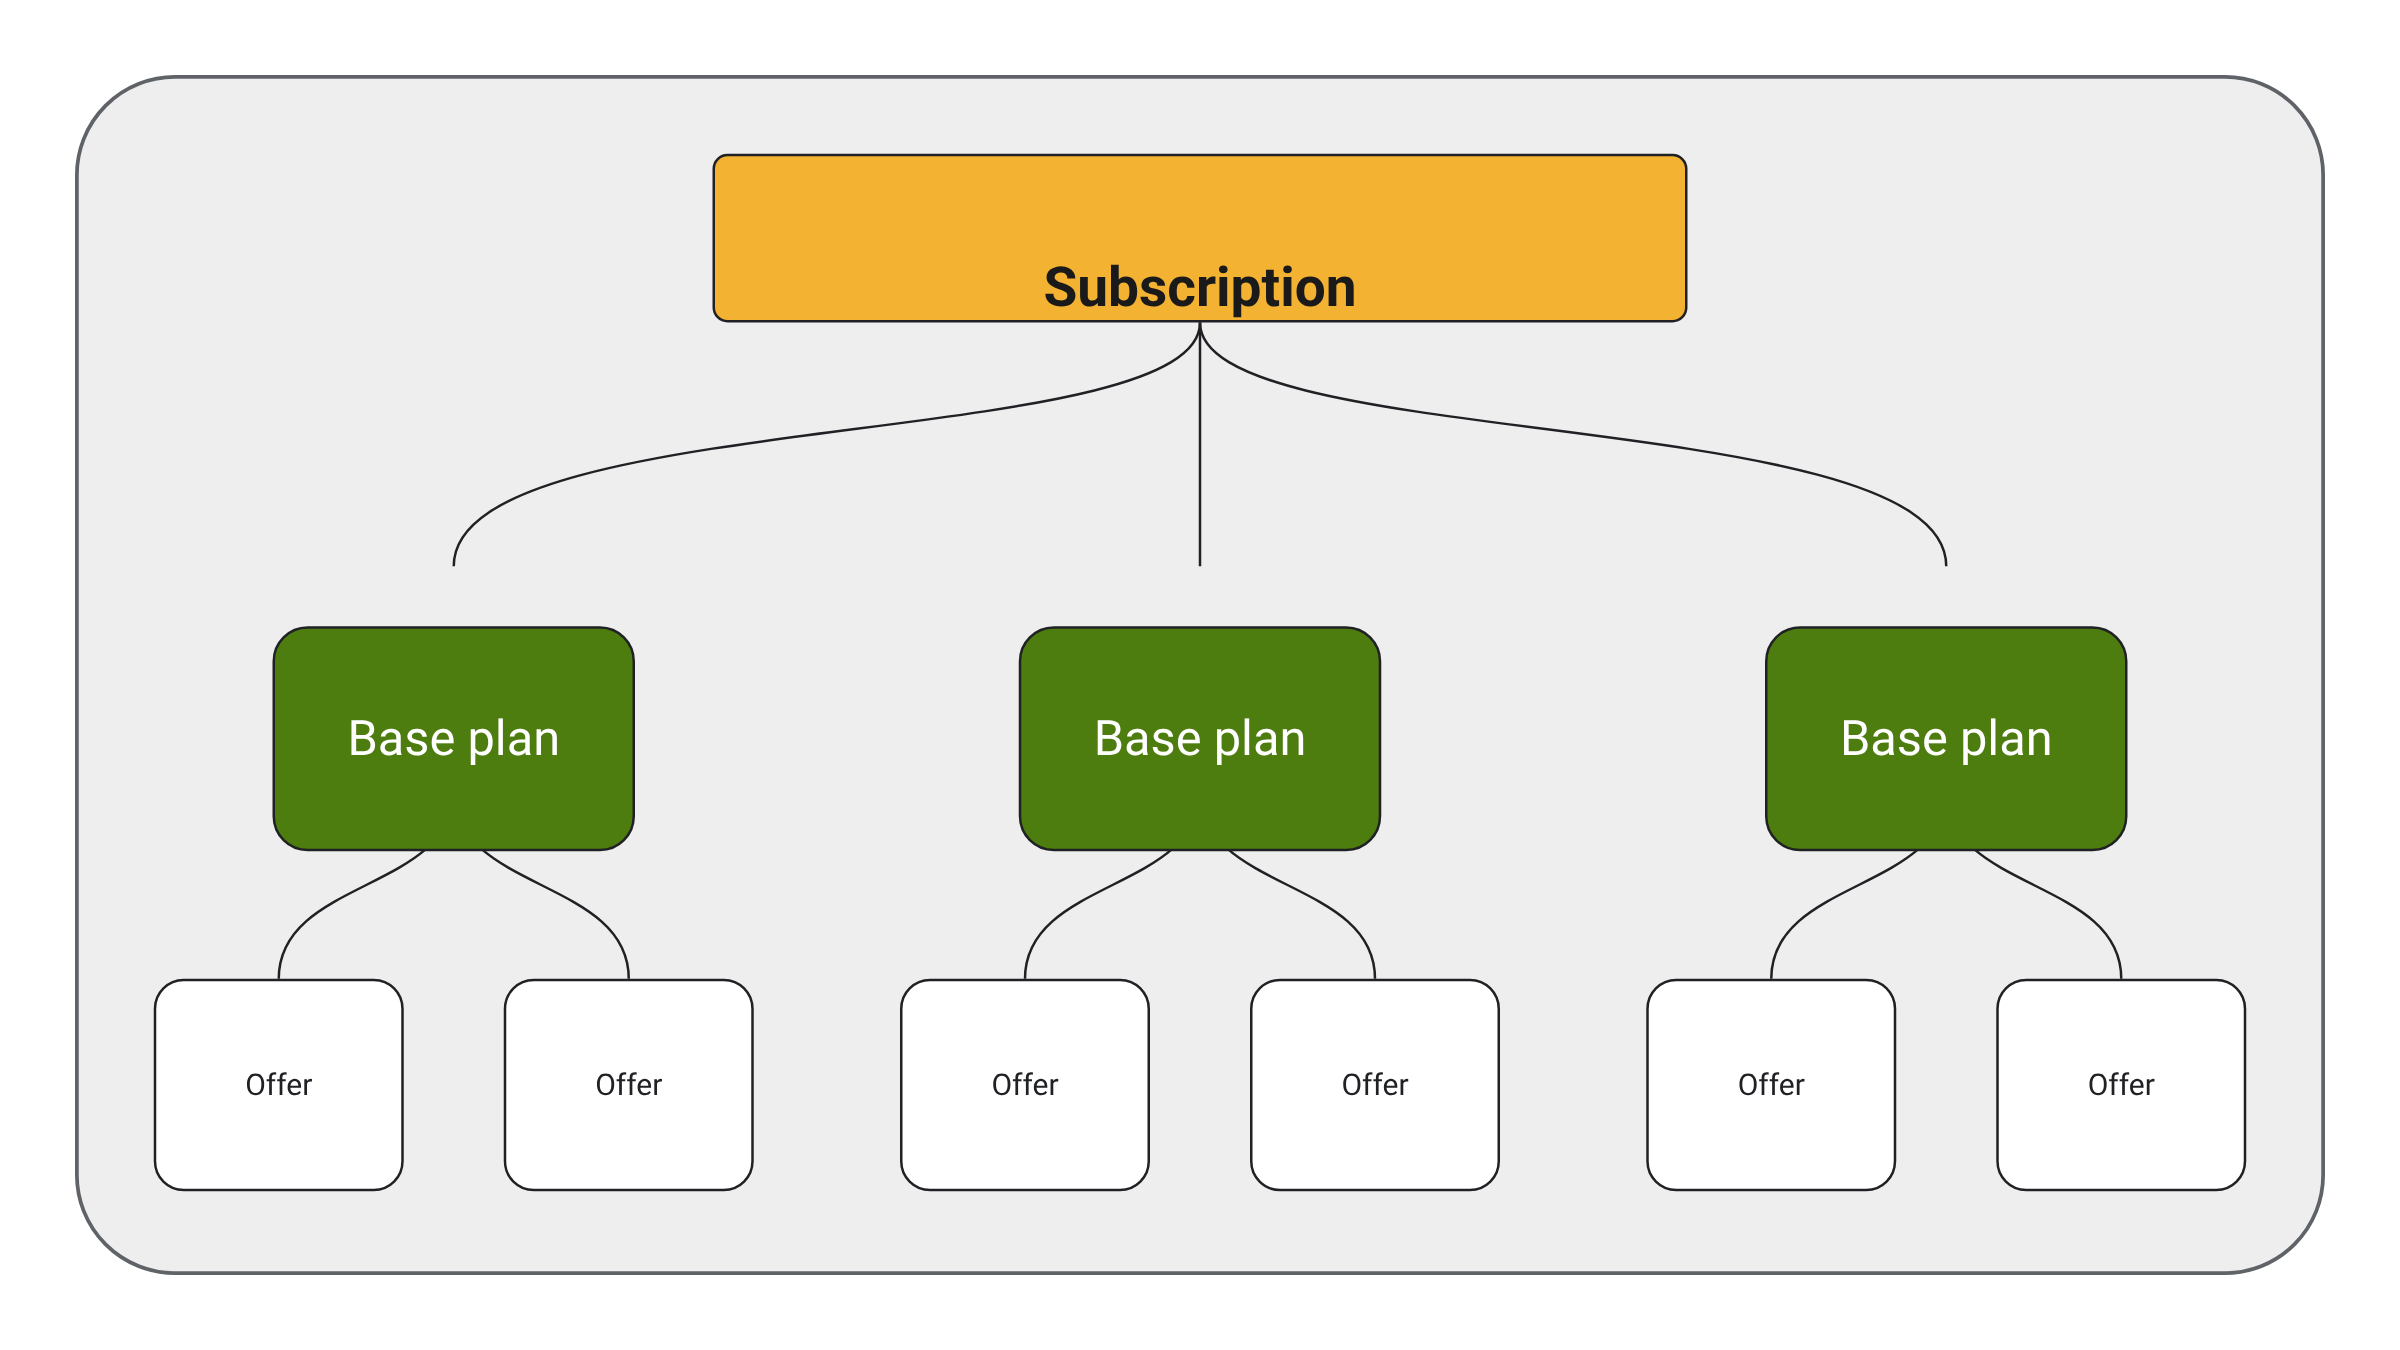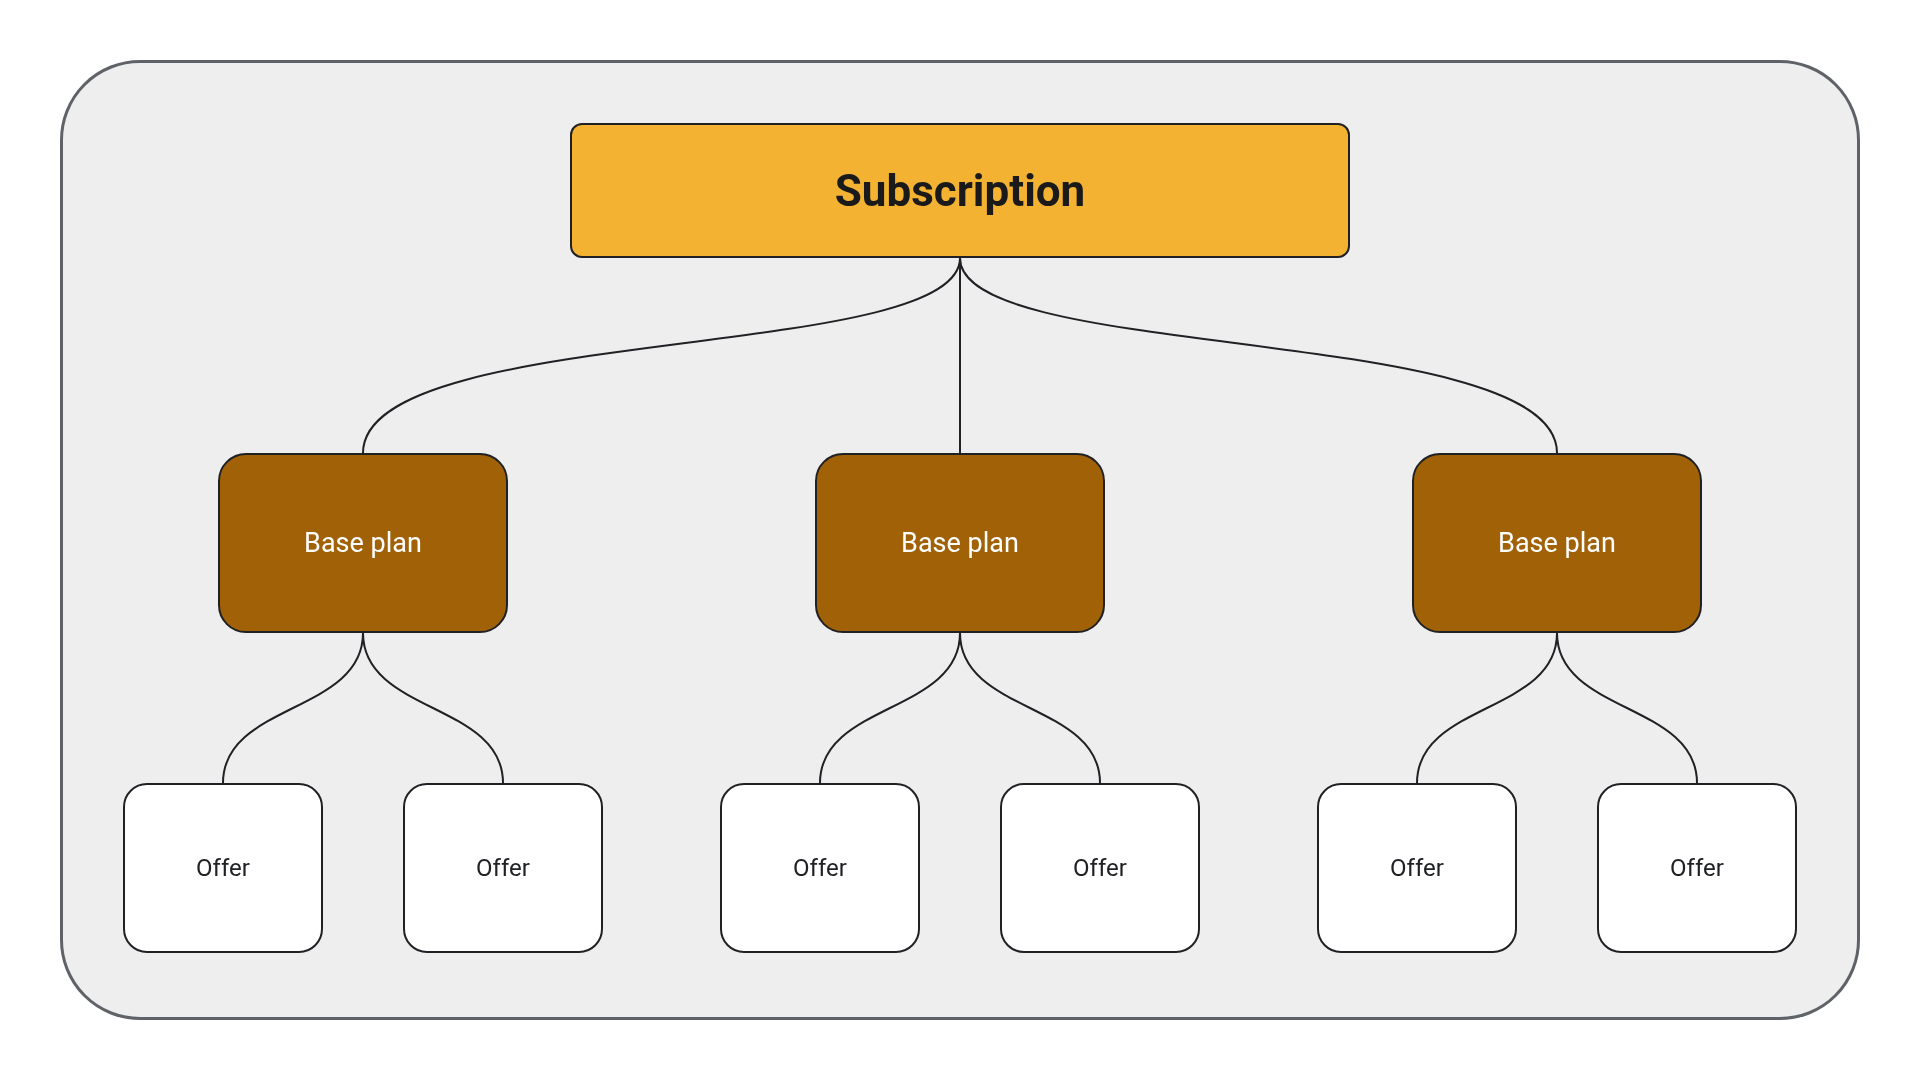--- a/index.html
+++ b/index.html
@@ -36,25 +36,26 @@
     box-sizing:border-box;
   }
   .subscription-node{
     background:#f4b233;
     color:#1a1a1a;
     font-weight:700;
     font-size:44px;
     border-radius:12px;
   }
   .baseplan-node{
-    background:#a16207;
+    background:#4d7c0f;
     color:#ffffff;
     font-weight:400;
-    font-size:27px;
+    font-size:39px;
     border-radius:28px;
+    margin-top:48px;
   }
   .offer-node{
     background:#ffffff;
     color:#202124;
     font-weight:400;
     font-size:24px;
     border-radius:24px;
   }
 </style>
 </head>
@@ -71,21 +72,21 @@
     <path d="M 300 570 C 300 650, 160 640, 160 720" stroke="#202124" stroke-width="2" fill="none"></path>
     <path d="M 300 570 C 300 650, 440 640, 440 720" stroke="#202124" stroke-width="2" fill="none"></path>
 
     <path d="M 897 570 C 897 650, 757 640, 757 720" stroke="#202124" stroke-width="2" fill="none"></path>
     <path d="M 897 570 C 897 650, 1037 640, 1037 720" stroke="#202124" stroke-width="2" fill="none"></path>
 
     <path d="M 1494 570 C 1494 650, 1354 640, 1354 720" stroke="#202124" stroke-width="2" fill="none"></path>
     <path d="M 1494 570 C 1494 650, 1634 640, 1634 720" stroke="#202124" stroke-width="2" fill="none"></path>
   </svg>
 
-  <div class="node subscription-node" style="left:507px; top:60px; width:780px; height:135px;">
+  <div class="node subscription-node" style="left:507px; top:60px; width:780px; height:135px;align-items:flex-end;">
     <span>Subscription</span>
   </div>
 
   <div class="node baseplan-node" style="left:155px; top:390px; width:290px; height:180px;">
     <span>Base plan</span>
   </div>
 
   <div class="node baseplan-node" style="left:752px; top:390px; width:290px; height:180px;">
     <span>Base plan</span>
   </div>

